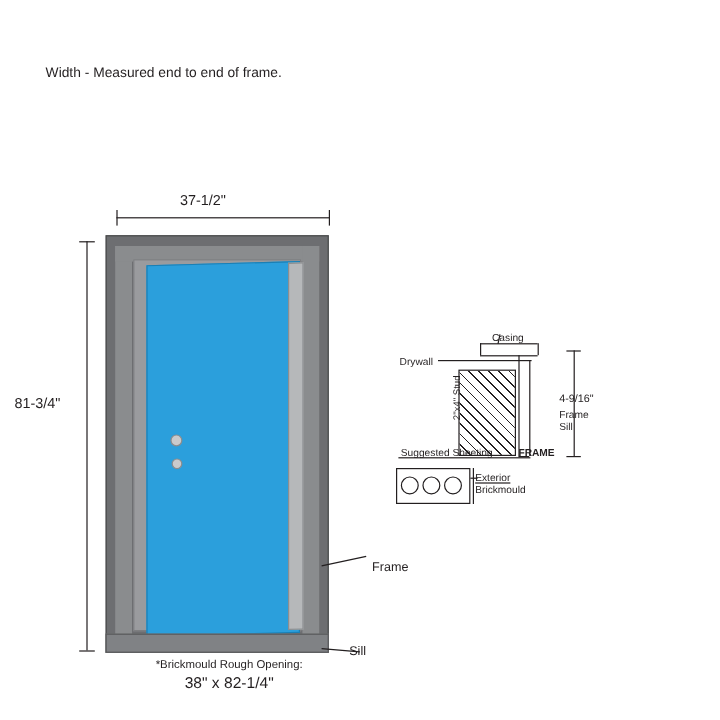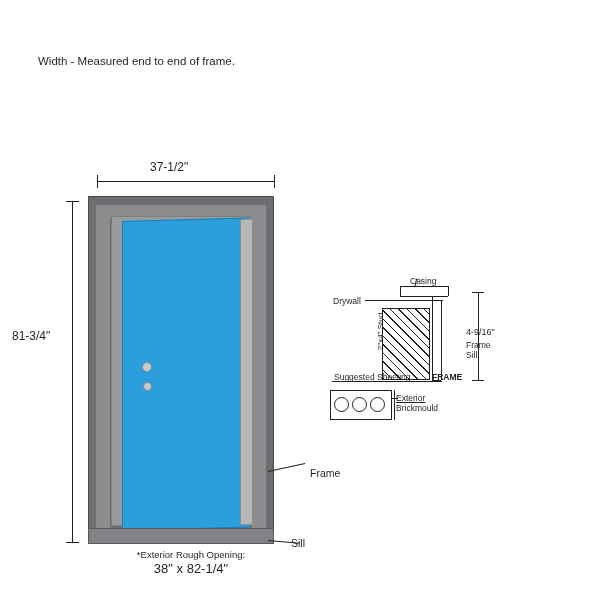--- a/index.html
+++ b/index.html
@@ -265,21 +265,21 @@
   <div class="tick h" style="left:66px; top:542px;"></div>
   <div class="dim-height-label">81-3/4"</div>
 
   <div class="leader" style="left:268px; top:471px; width:38px; transform: rotate(-12deg);"></div>
   <div class="callout" style="left:310px; top:467px;">Frame</div>
 
   <div class="leader" style="left:268px; top:540px; width:32px; transform: rotate(5deg);"></div>
   <div class="callout" style="left:291px; top:537px;">Sill</div>
 
   <div class="ro">
-    <div>*Exterior Rough Opening:</div>
+    <div>*Brickmould Rough Opening:</div>
     <div class="big">38" x 82-1/4"</div>
   </div>
 
   <div class="ln h" style="left:400px; top:286px; width:48px;"></div>
   <div class="ln h" style="left:400px; top:296px; width:48px;"></div>
   <div class="ln v" style="left:400px; top:286px; height:10px;"></div>
   <div class="ln v" style="left:448px; top:286px; height:10px;"></div>
   <div class="det-text" style="left:410px; top:276px;">Casing</div>
   <div class="leader" style="left:415px; top:286px; width:8px; transform: rotate(-78deg);"></div>
 

